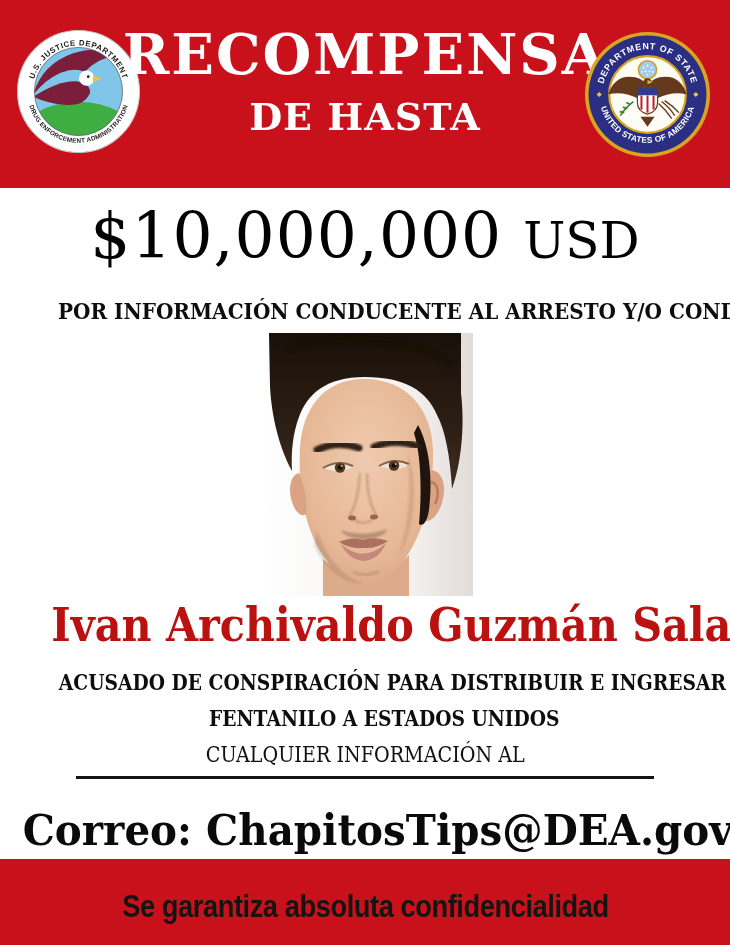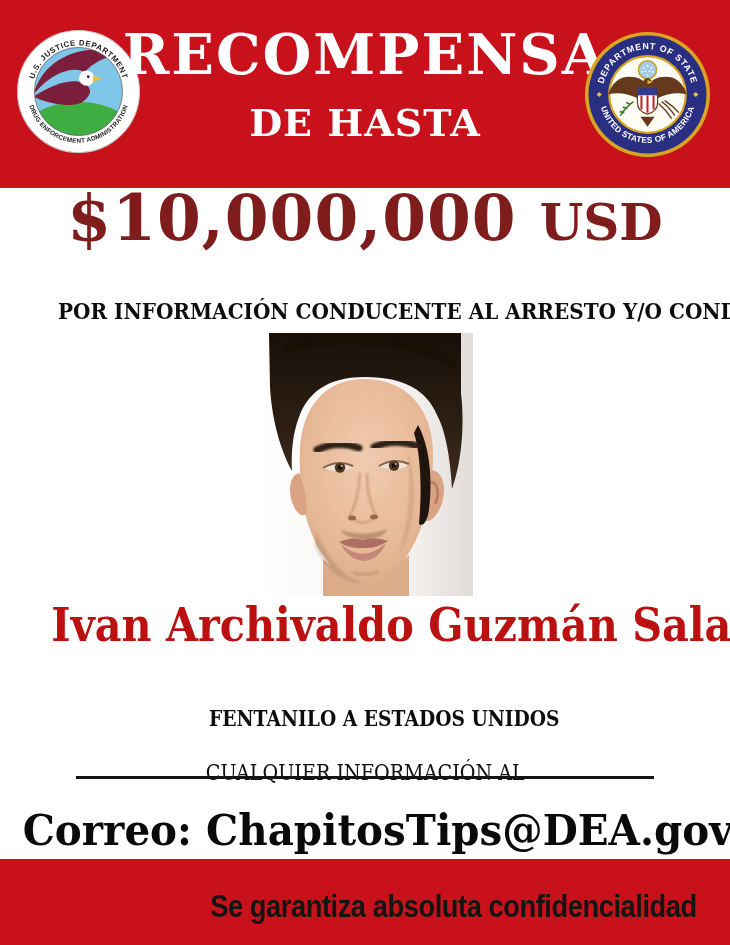--- a/index.html
+++ b/index.html
@@ -3,40 +3,40 @@
 <meta charset="utf-8">
 <style>
   html,body{margin:0;padding:0;background:#fff;}
   .poster{
     position:relative;width:730px;height:945px;background:#ffffff;overflow:hidden;
     font-family:"DejaVu Serif","Liberation Serif",serif;
     -webkit-font-smoothing:antialiased;
   }
   .band{position:absolute;left:0;width:730px;background:#c8111a;}
   .band.top{top:0;height:188px;}
-  .band.bottom{top:859px;height:86px;display:flex;align-items:center;justify-content:flex-end;padding-top:10px;box-sizing:border-box;}
+  .band.bottom{top:859px;height:86px;display:flex;align-items:center;justify-content:center;padding-top:10px;box-sizing:border-box;}
   .seal{position:absolute;top:30px;}
   .seal.left{left:17px;}
   .seal.right{left:584px;top:31px;}
   .header-text{position:absolute;left:0;right:0;top:0;text-align:center;color:#ffffff;}
   .title{margin-top:26px;font-size:56px;font-weight:800;letter-spacing:2px;line-height:1;}
-  .subtitle{margin-top:22px;font-size:38px;font-weight:700;letter-spacing:1px;line-height:1;}
+  .subtitle{margin-top:16px;font-size:38px;font-weight:700;letter-spacing:1px;line-height:1;}
   .centered{position:absolute;left:0;right:0;text-align:center;}
-  .money{top:187px;color:#7f1d1d;font-weight:700;font-size:63px;line-height:1;letter-spacing:1px;}
+  .money{top:205px;color:#000000;font-weight:400;font-size:63px;line-height:1;letter-spacing:1px;}
   .money .currency{font-size:50px;letter-spacing:0;}
   .lead-in{top:299px;color:#0d0d0d;font-weight:700;font-size:23px;line-height:1;}
   .condense87{display:inline-block;transform:scaleX(0.87);transform-origin:50% 50%;white-space:nowrap;}
   .condense85{display:inline-block;transform:scaleX(0.85);transform-origin:50% 50%;white-space:nowrap;}
   .condense94{display:inline-block;transform:scaleX(0.94);transform-origin:50% 50%;white-space:nowrap;}
   .condense88{display:inline-block;transform:scaleX(0.88);transform-origin:50% 50%;white-space:nowrap;}
   .photo-wrap{position:absolute;left:257px;top:333px;width:216px;height:263px;}
   .subject-name{top:601px;color:#bb1110;font-weight:800;font-size:47px;line-height:1;}
   .charge1{top:671px;color:#0d0d0d;font-weight:700;font-size:22px;line-height:1;}
   .charge2{top:707px;color:#0d0d0d;font-weight:700;font-size:22px;line-height:1;margin-left:39px;}
-  .prompt{top:762px;color:#111111;font-weight:500;font-size:22px;line-height:1;}
+  .prompt{top:744px;color:#111111;font-weight:500;font-size:22px;line-height:1;}
   .separator{position:absolute;left:76px;top:776px;width:578px;height:3px;background:#141414;}
   .email-line{top:795px;color:#0a0a0a;font-weight:800;font-size:43px;line-height:1;margin-top:14px;}
   .footer-text{color:#141414;font-family:"Liberation Sans","DejaVu Sans",sans-serif;font-weight:700;font-size:31px;letter-spacing:-0.5px;}
 </style>
 </head>
 <body>
 
 <div class="poster">
 
   <header class="band top">
@@ -194,20 +194,23 @@
       <path d="M84,211 Q106,231 129,210 Q122,227 106,228 Q91,226 84,211 Z" fill="#c4897b"></path>
       <path d="M96,239 Q108,245 122,238" stroke="#b5805f" stroke-width="3" opacity="0.5" fill="none" filter="url(#soft)"></path>
       <path d="M60,198 C70,226 88,246 107,250 C88,252 68,236 57,212 Z" fill="#7d5f47" opacity="0.22" filter="url(#soft)"></path>
     </svg>
   </div>
 
   <div class="centered subject-name">
     <span class="condense88">Ivan Archivaldo Guzmán Salazar</span>
   </div>
 
+  <div class="centered charge1">
+    <span class="condense85">ACUSADO DE CONSPIRACIÓN PARA DISTRIBUIR E INGRESAR</span>
+  </div>
   <div class="centered charge2">
     <span class="condense85">FENTANILO A ESTADOS UNIDOS</span>
   </div>
 
   <div class="centered prompt">
     <span class="condense87">CUALQUIER INFORMACIÓN AL</span>
   </div>
 
   <div class="separator"></div>
 

